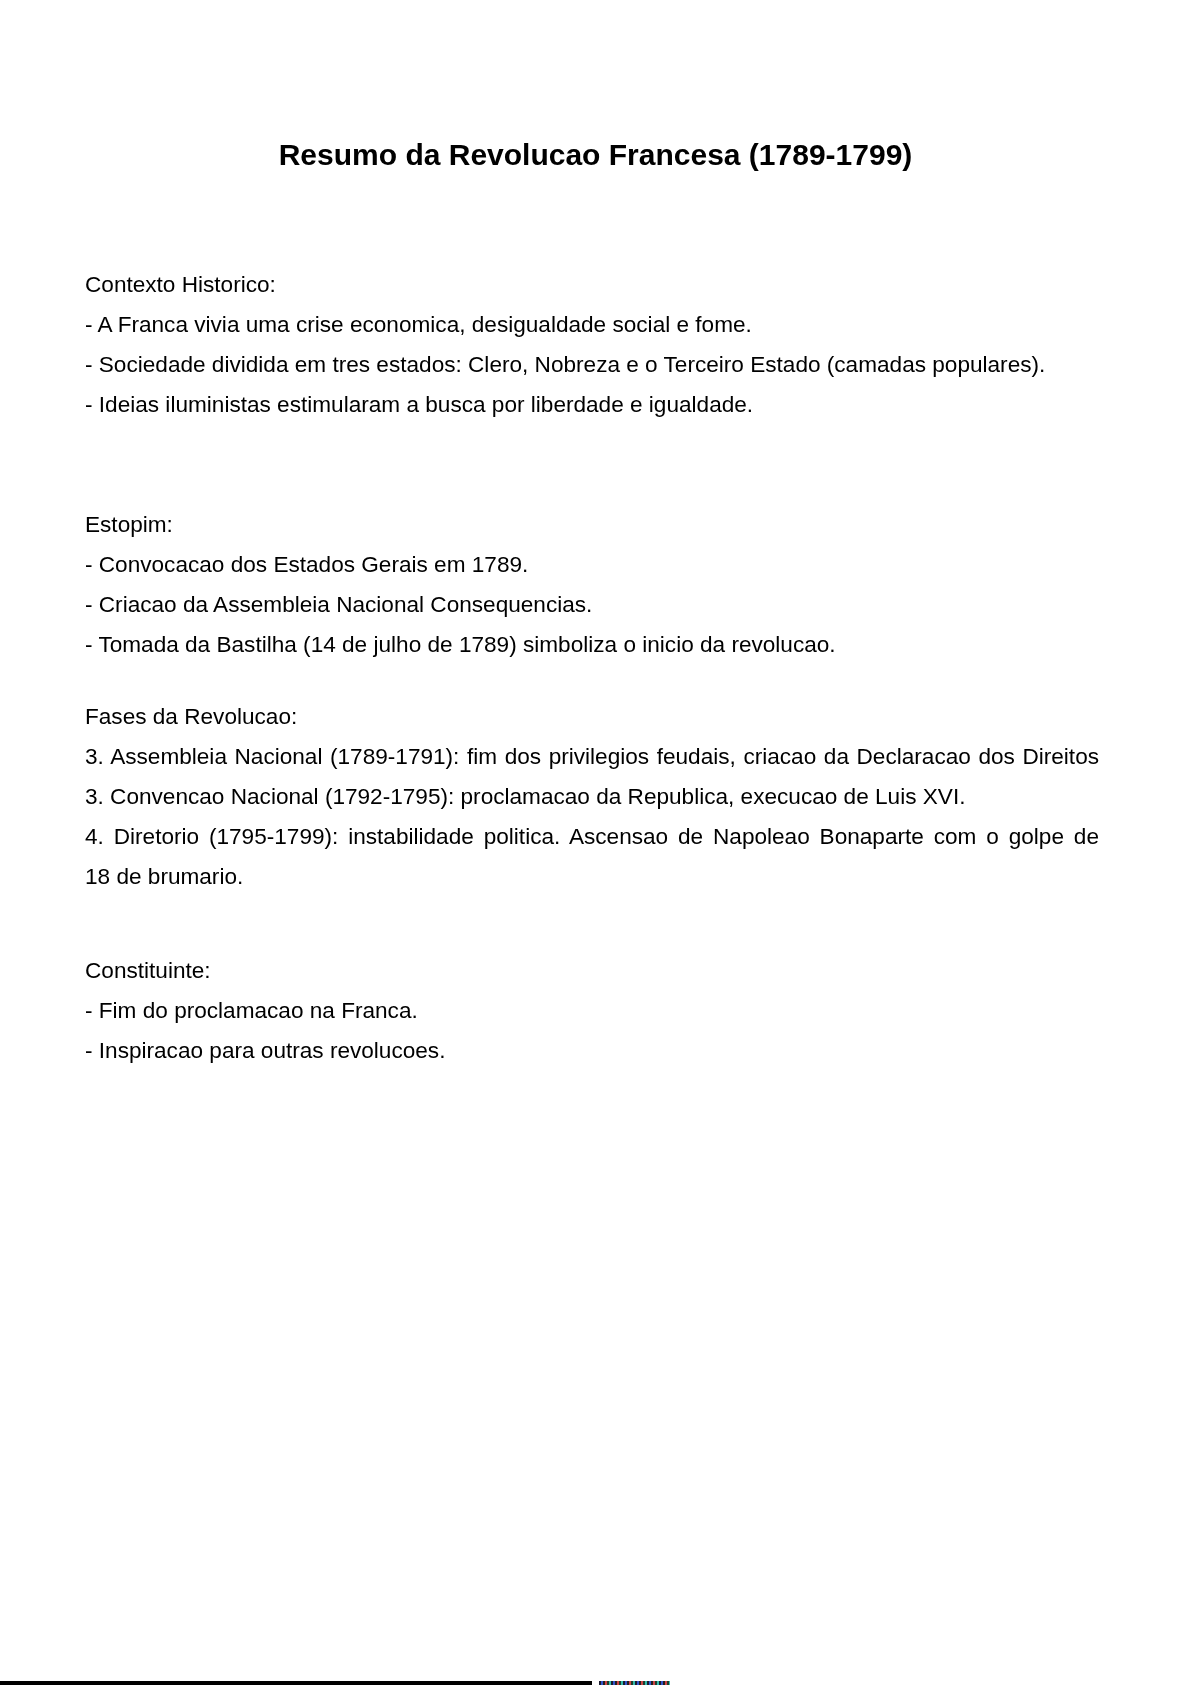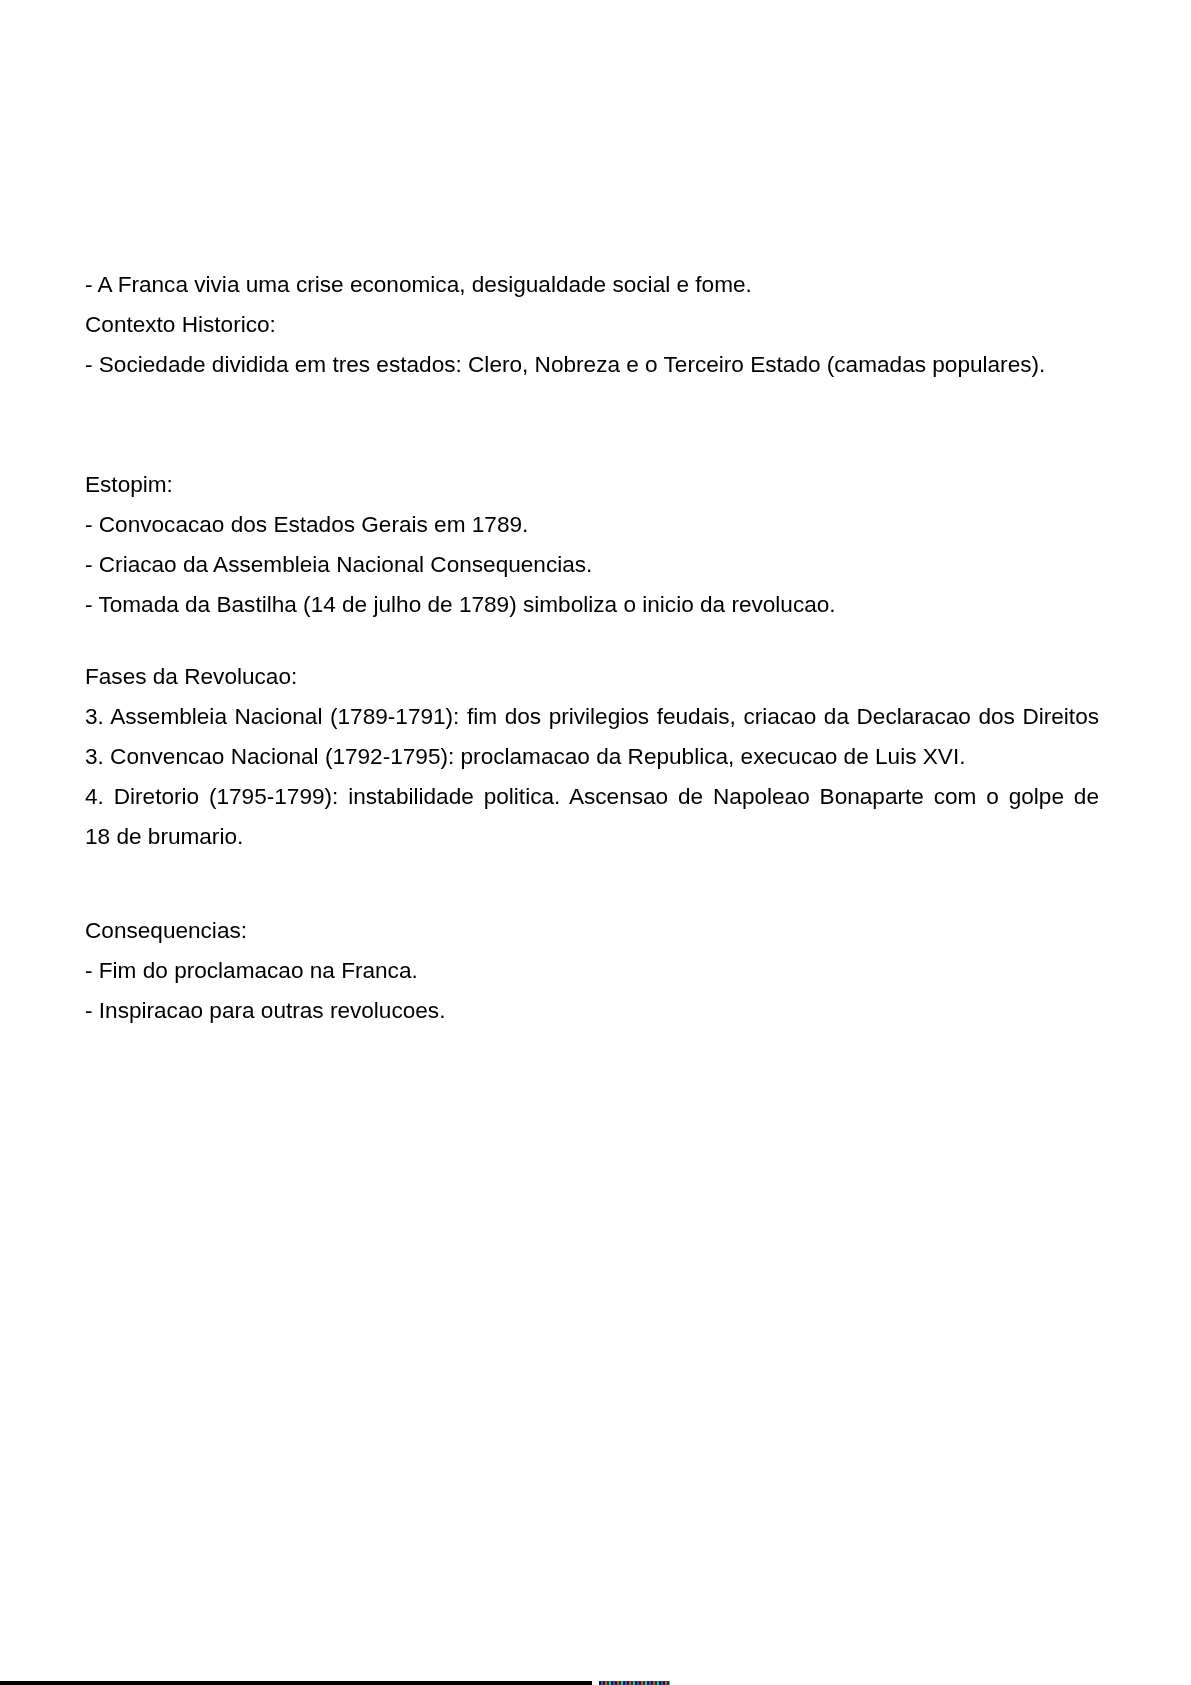--- a/index.html
+++ b/index.html
@@ -69,46 +69,48 @@
       #cc4444 6px, #cc4444 8px,
       #1f3b2c 8px, #1f3b2c 10px,
       #33bbaa 10px, #33bbaa 12px);
   }
 </style>
 </head>
 <body>
 
 <div class="page">
 
+  <div class="doc-title">Resumo da Revolucao Francesa (1789-1799)</div>
 
   <div class="doc-body">
 
     <div class="section">
+      <div class="line">Contexto Historico:</div>
       <div class="line">- A Franca vivia uma crise economica, desigualdade social e fome.</div>
-      <div class="line">Contexto Historico:</div>
       <div class="line">- Sociedade dividida em tres estados: Clero, Nobreza e o Terceiro Estado (camadas populares).</div>
+      <div class="line">- Ideias iluministas estimularam a busca por liberdade e igualdade.</div>
     </div>
 
     <div class="section gap-1">
       <div class="line">Estopim:</div>
       <div class="line">- Convocacao dos Estados Gerais em 1789.</div>
       <div class="line">- Criacao da Assembleia Nacional Consequencias.</div>
       <div class="line">- Tomada da Bastilha (14 de julho de 1789) simboliza o inicio da revolucao.</div>
     </div>
 
     <div class="section gap-2">
       <div class="line">Fases da Revolucao:</div>
       <div class="line stretch">3. Assembleia Nacional (1789-1791): fim dos privilegios feudais, criacao da Declaracao dos Direitos</div>
       <div class="line">3. Convencao Nacional (1792-1795): proclamacao da Republica, execucao de Luis XVI.</div>
       <div class="line stretch">4. Diretorio (1795-1799): instabilidade politica. Ascensao de Napoleao Bonaparte com o golpe de</div>
       <div class="line">18 de brumario.</div>
     </div>
 
     <div class="section gap-3">
-      <div class="line">Consequencias:</div>
+      <div class="line">Constituinte:</div>
       <div class="line">- Fim do proclamacao na Franca.</div>
       <div class="line">- Inspiracao para outras revolucoes.</div>
     </div>
 
   </div>
 
   <div class="bottom-bar"></div>
   <div class="bottom-artifact"></div>
 
 </div>

